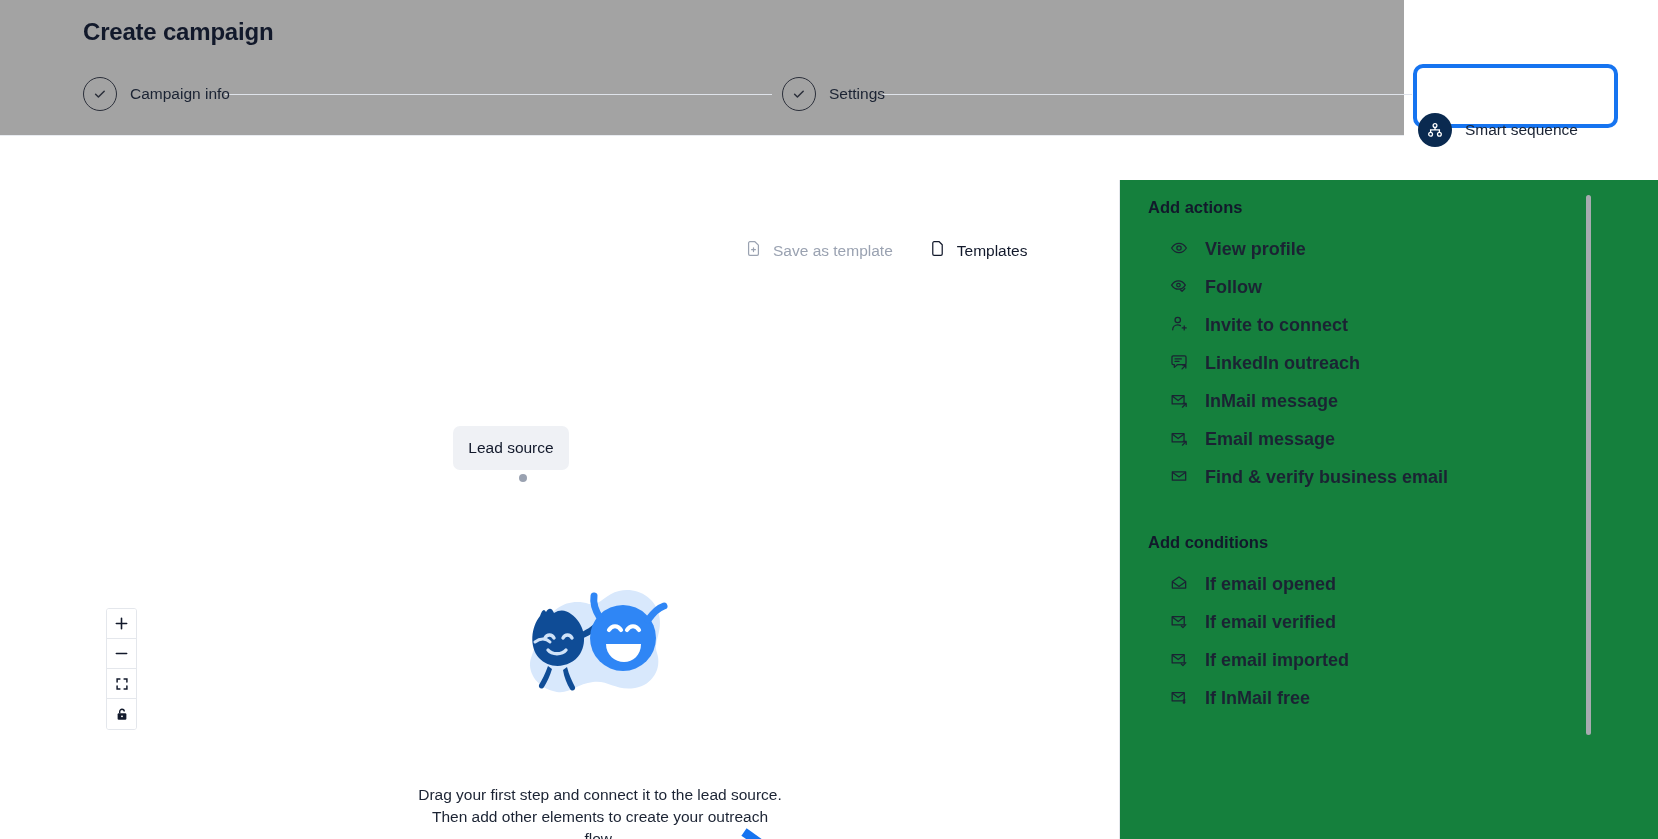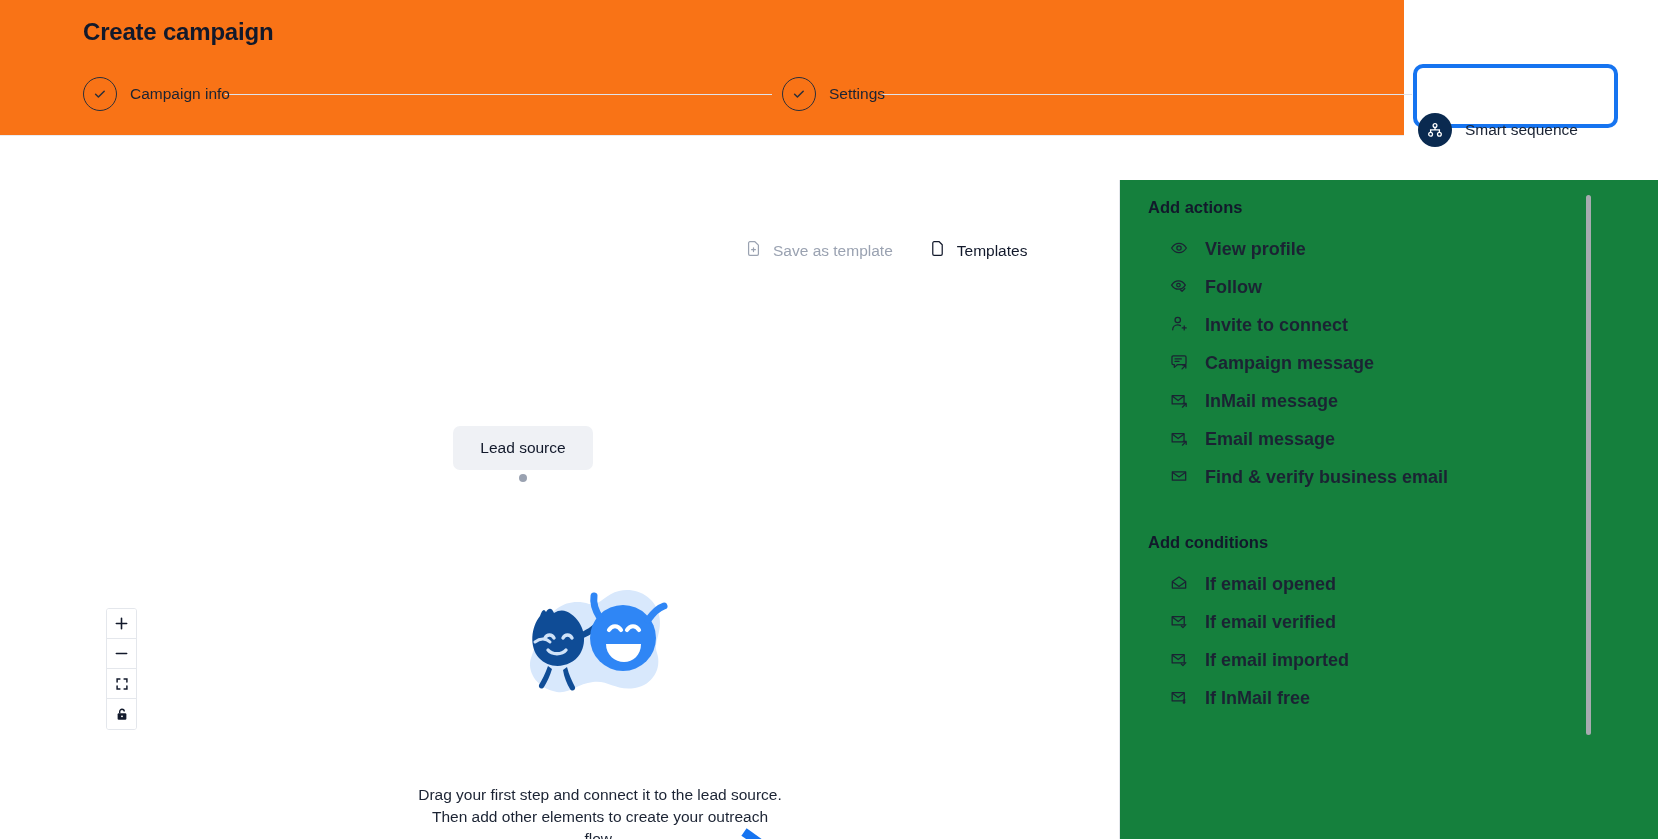--- a/index.html
+++ b/index.html
@@ -8,21 +8,21 @@
     font-family: "Liberation Sans", sans-serif;
     background: #ffffff;
     overflow: hidden;
   }
   #app { position: relative; width: 1658px; height: 839px; }
 
   
   .header {
     position: absolute; top: 0; left: 0;
     width: 1404px; height: 136px;
-    background: #f97316;
+    background: #a3a3a3;
     border-bottom: 1px solid #e9ecf1;
   }
   .page-title {
     position: absolute; left: 83px; top: 18px;
     font-size: 24px; font-weight: 700; color: #12192b;
     letter-spacing: -0.2px;
   }
 
   
   .stepper { position: absolute; left: 0; top: 70px; width: 1658px; height: 50px; }
@@ -69,21 +69,21 @@
   .canvas-action.enabled { color: #12192b; }
 
   
   .canvas {
     position: absolute; left: 0; top: 136px;
     width: 1118px; height: 703px; background: #ffffff;
   }
 
   .node-lead-source {
     position: absolute; left: 453px; top: 290px;
-    width: 140px; height: 44px;
+    width: 116px; height: 44px;
     background: #eff1f5; border-radius: 7px;
     display: flex; align-items: center; justify-content: center;
     font-size: 15.5px; color: #12192b;
   }
   .node-handle {
     position: absolute; left: 519px; top: 338px;
     width: 8px; height: 8px; border-radius: 50%;
     background: #9aa2b1;
   }
 
@@ -320,21 +320,21 @@
         <span>Invite to connect</span>
       </li>
       <li class="panel-item">
         <span>
           <svg width="18" height="18" viewBox="0 0 20 20" fill="none" stroke="#1b2333" stroke-width="1.4">
             <path d="M16.4 3.2H3.6a1.4 1.4 0 0 0-1.4 1.4v6.8a1.4 1.4 0 0 0 1.4 1.4h1.2v3.2l3.6-3.2h8a1.4 1.4 0 0 0 1.4-1.4V4.6a1.4 1.4 0 0 0-1.4-1.4z" stroke-linejoin="round"></path>
             <path d="M5.6 6.6h7M5.6 9.4h4.4" stroke-linecap="round"></path>
             <path d="M13.4 17.6l4.2-4.2M14.2 13.4h3.4v3.4" stroke-linecap="round" stroke-linejoin="round"></path>
           </svg>
         </span>
-        <span>Campaign message</span>
+        <span>LinkedIn outreach</span>
       </li>
       <li class="panel-item">
         <span>
           <svg width="18" height="18" viewBox="0 0 20 20" fill="none" stroke="#1b2333" stroke-width="1.4">
             <path d="M2.4 5.2h13.2v9.2H2.4z" stroke-linejoin="round"></path>
               <path d="M2.4 5.6l6.6 5 6.6-5" stroke-linejoin="round"></path>
             <path d="M13.8 18l4.2-4.2M14.6 13.8h3.4v3.4" stroke-linecap="round" stroke-linejoin="round"></path>
           </svg>
         </span>
         <span>InMail message</span>

